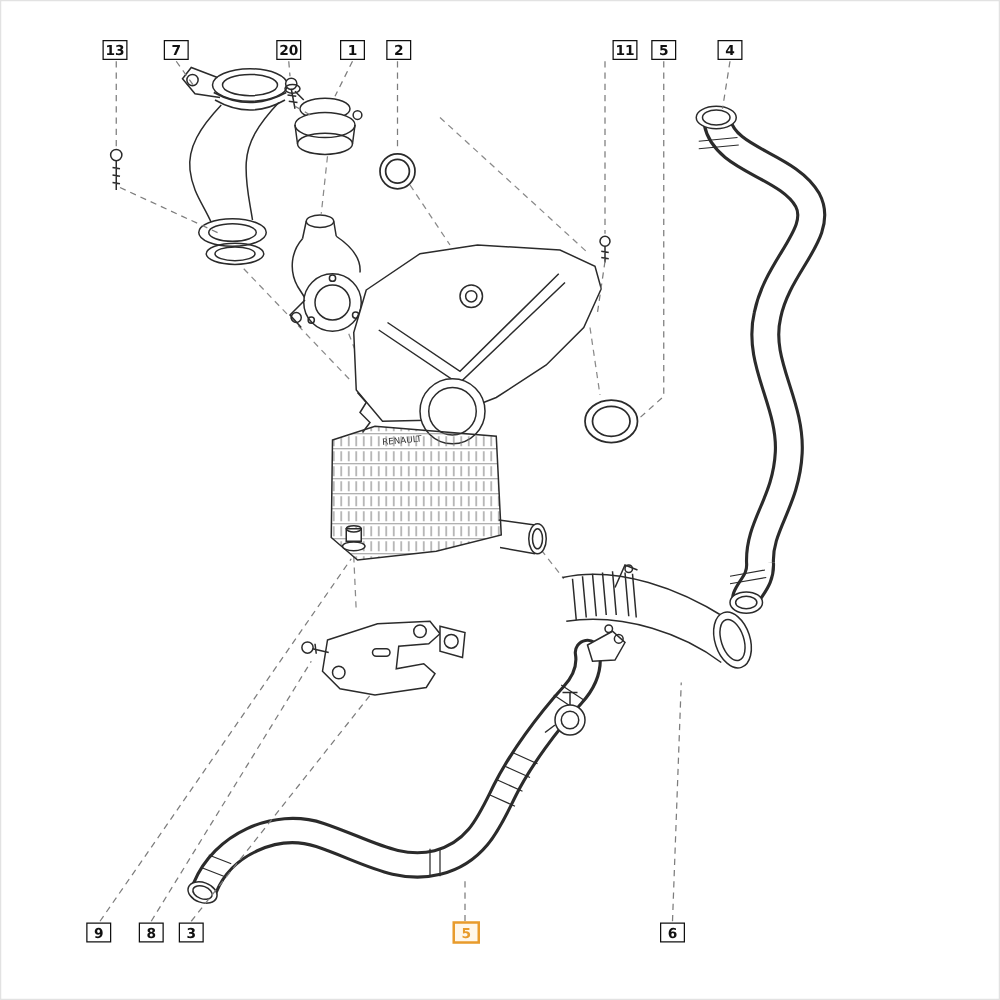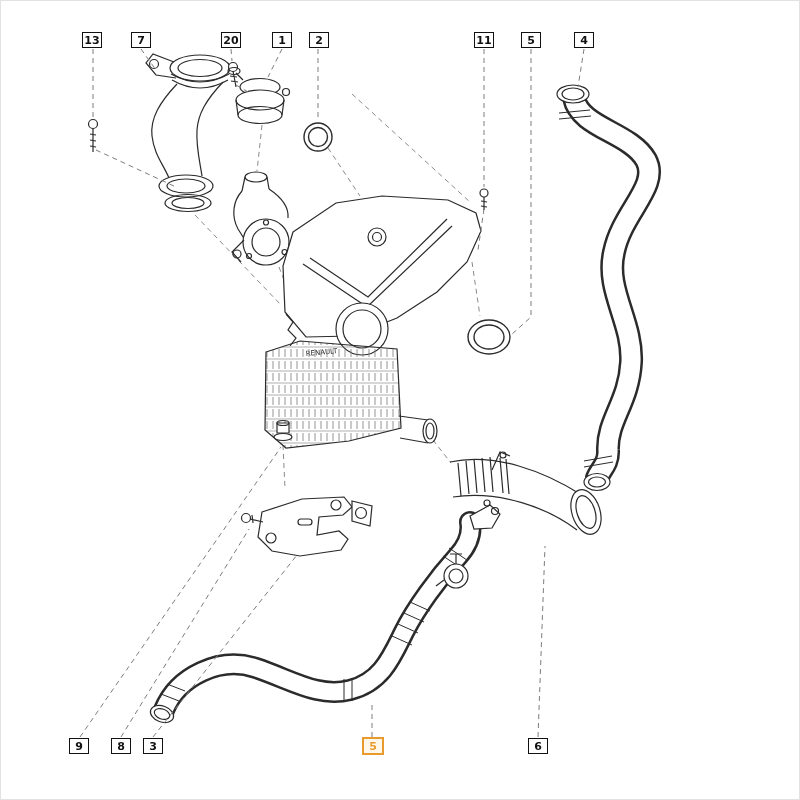--- a/index.html
+++ b/index.html
@@ -209,21 +209,21 @@
       <path d="M372,737 L372,704"></path>
       <path d="M538,737 L545,546"></path>
     </g>
   </svg>
 
   <div class="callout" style="left:82px;top:32px">13</div>
   <div class="callout" style="left:131px;top:32px">7</div>
   <div class="callout" style="left:221px;top:32px">20</div>
   <div class="callout" style="left:272px;top:32px">1</div>
   <div class="callout" style="left:309px;top:32px">2</div>
-  <div class="callout" style="left:474px;top:32px">11</div>
+  <div class="callout" style="left:490px;top:32px">11</div>
   <div class="callout" style="left:521px;top:32px">5</div>
   <div class="callout" style="left:574px;top:32px">4</div>
 
   <div class="callout" style="left:69px;top:738px">9</div>
   <div class="callout" style="left:111px;top:738px">8</div>
   <div class="callout" style="left:143px;top:738px">3</div>
   <div class="callout highlight" style="left:362px;top:737px">5</div>
   <div class="callout" style="left:528px;top:738px">6</div>
 
 </div>

